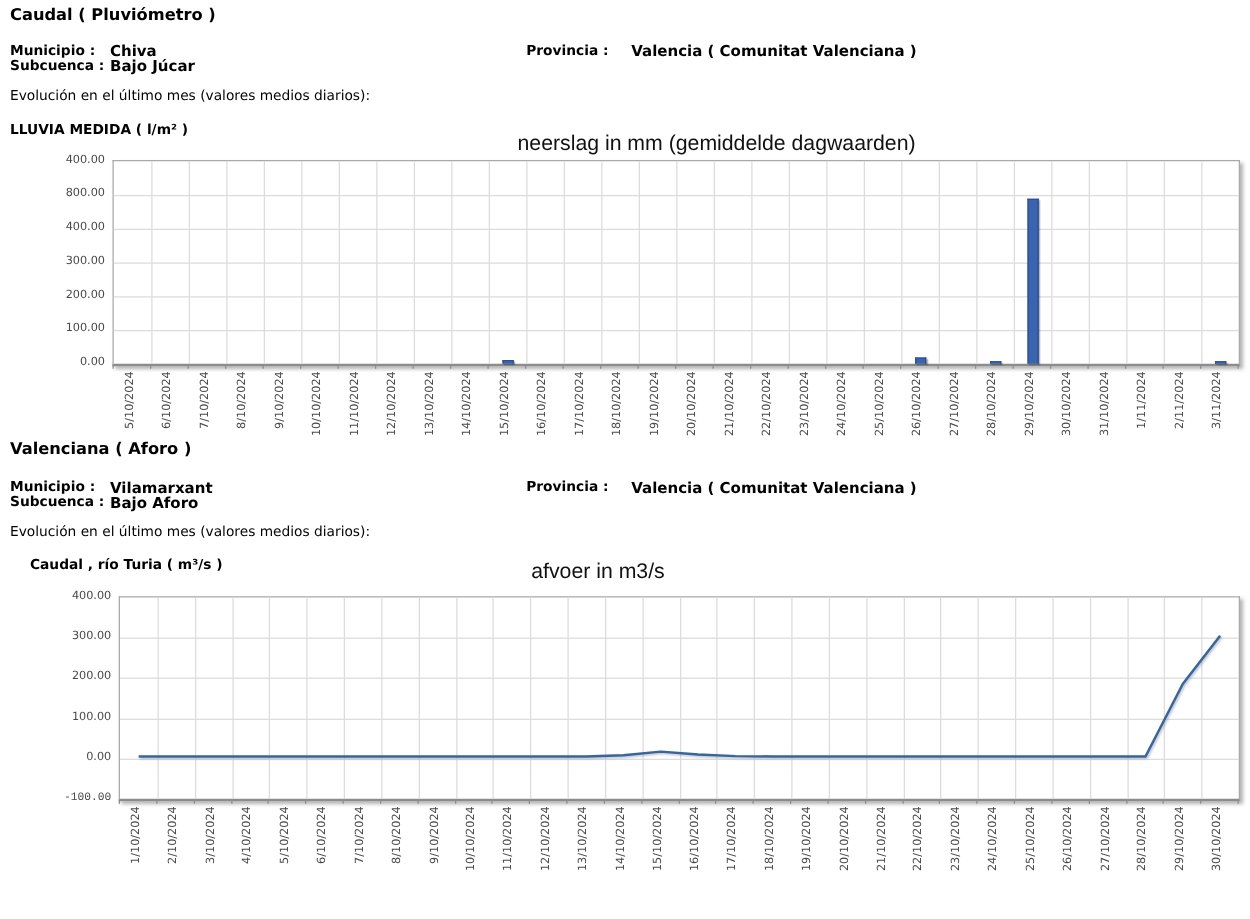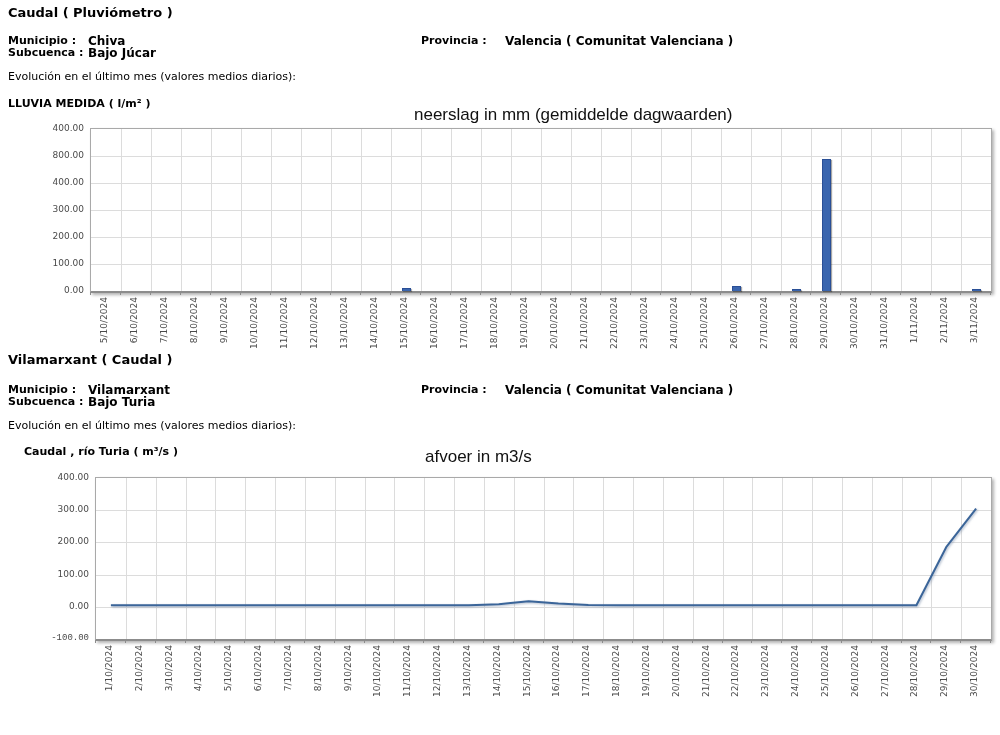--- a/index.html
+++ b/index.html
@@ -141,28 +141,28 @@
     <div class="xlab" style="left: 759px; top: 297px;">27/10/2024</div>
     <div class="xlab" style="left: 789px; top: 297px;">28/10/2024</div>
     <div class="xlab" style="left: 819px; top: 297px;">29/10/2024</div>
     <div class="xlab" style="left: 849px; top: 297px;">30/10/2024</div>
     <div class="xlab" style="left: 879px; top: 297px;">31/10/2024</div>
     <div class="xlab" style="left: 909px; top: 297px;">1/11/2024</div>
     <div class="xlab" style="left: 939px; top: 297px;">2/11/2024</div>
     <div class="xlab" style="left: 969px; top: 297px;">3/11/2024</div>
   </div>
 
-<div class="abs sec-title" style="left:8px;top:352px;">Vilamarxant ( Caudal )</div>
+<div class="abs sec-title" style="left:8px;top:352px;">Valenciana ( Aforo )</div>
 
 <span class="abs lbl" style="left:8px;top:383px;">Municipio :</span>
 <span class="abs val" style="left:88px;top:383px;">Vilamarxant</span>
 <span class="abs lbl" style="left:421px;top:383px;">Provincia :</span>
 <span class="abs val" style="left:505px;top:383px;">Valencia ( Comunitat Valenciana )</span>
 <span class="abs lbl" style="left:8px;top:395px;">Subcuenca :</span>
-<span class="abs val" style="left:88px;top:395px;">Bajo Turia</span>
+<span class="abs val" style="left:88px;top:395px;">Bajo Aforo</span>
 
 <div class="abs note" style="left:8px;top:419px;">Evolución en el último mes (valores medios diarios):</div>
 <div class="abs chart-title" style="left:8px;top:445px;margin-left:16px;">Caudal , río Turia ( m³/s )</div>
 <div class="abs annotation" style="left:425px;top:447px;">afvoer in m3/s</div>
 
 <div class="abs" id="chart2" style="left:0;top:0;width:1000px;height:0;">
     <div class="plot" style="left: 95px; top: 477px; width: 895px; height: 161px;">
       <div class="vgrid" style="left: 29.83px;"></div>
       <div class="vgrid" style="left: 59.67px;"></div>
       <div class="vgrid" style="left: 89.5px;"></div>

